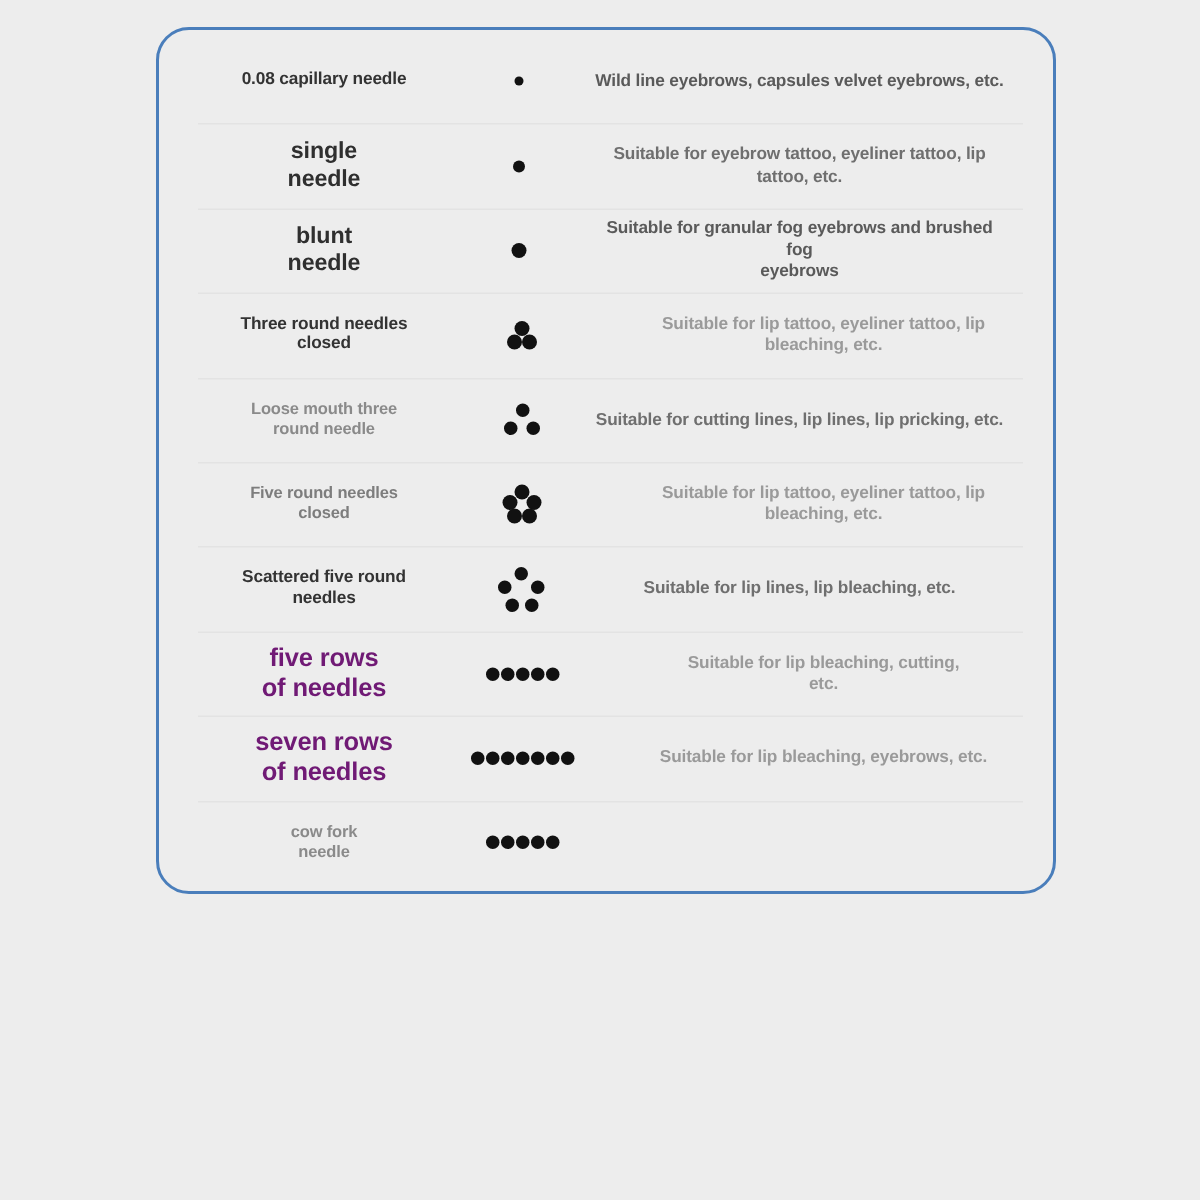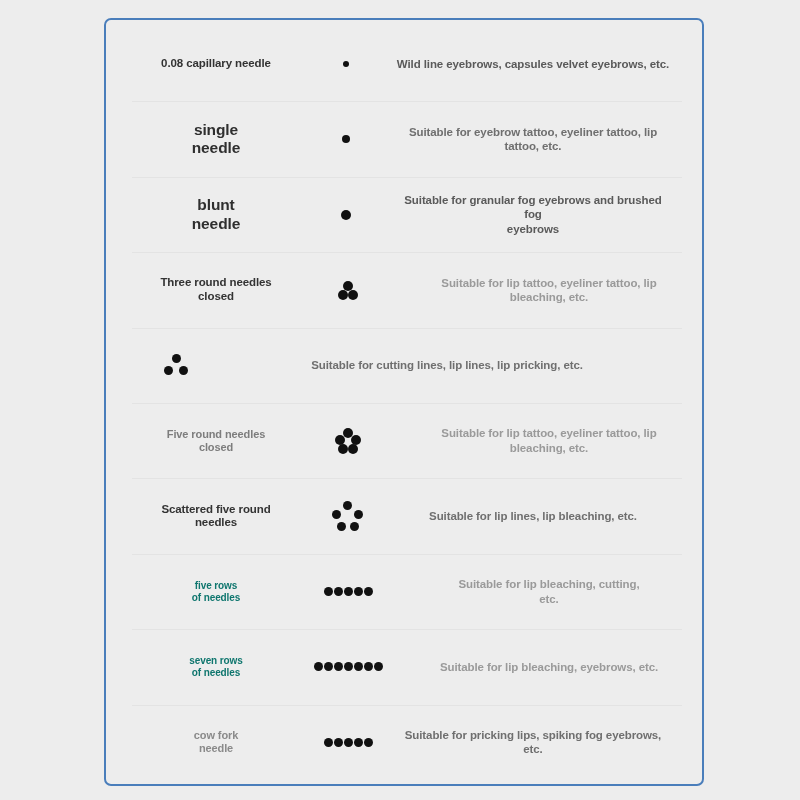--- a/index.html
+++ b/index.html
@@ -12,24 +12,24 @@
     background: #ededed;
     font-family: "Liberation Sans", sans-serif;
     overflow: hidden;
   }
 
   #card {
     position: absolute;
     left: 104px;
     top: 18px;
     width: 600px;
-    height: 768px;
+    height: 578px;
     box-sizing: border-box;
     border: 2px solid #4a7ebb;
-    border-radius: 7px;
+    border-radius: 22px;
     background: #ededed;
   }
 
   #rows {
     position: absolute;
     left: 0;
     top: 0;
     right: 0;
     bottom: 0;
     display: flex;
@@ -82,21 +82,21 @@
     white-space: pre-line;
     font-size: 11.5px;
     padding-right: 6px;
     letter-spacing: -0.1px;
   }
 
   
   .n-sm  { font-size: 11px;   color: #3a3a3a; }
   .n-md  { font-size: 11.5px; color: #333333; }
   .n-lg  { font-size: 15.5px; color: #2f2f2f; }
-  .n-lg2 { font-size: 10px; color: #0f766e; }
+  .n-lg2 { font-size: 17px; color: #701a75; }
   .n-faint { color: #8a8a8a; }
   .n-faint2 { color: #7d7d7d; }
 
   .d-faint { color: #9a9a9a; margin-left: 32px; }
   .d-mid   { color: #6f6f6f; }
   .d-dark  { color: #5a5a5a; }
 
   
   .dot {
     position: absolute;
@@ -167,20 +167,22 @@
         <div class="dotwrap">
           <span class="dot" style="left:25px;top:14px;width:10px;height:10px;"></span>
           <span class="dot" style="left:20px;top:23px;width:10px;height:10px;"></span>
           <span class="dot" style="left:30px;top:23px;width:10px;height:10px;"></span>
         </div>
       </div>
       <div class="col-desc d-faint">Suitable for lip tattoo, eyeliner tattoo, lip bleaching, etc.</div>
     </div>
 
     <div class="row">
+      <div class="col-name n-sm n-faint">Loose mouth three
+round needle</div>
       <div class="col-dots">
         <div class="dotwrap">
           <span class="dot" style="left:26px;top:12px;width:9px;height:9px;"></span>
           <span class="dot" style="left:18px;top:24px;width:9px;height:9px;"></span>
           <span class="dot" style="left:33px;top:24px;width:9px;height:9px;"></span>
         </div>
       </div>
       <div class="col-desc d-mid">Suitable for cutting lines, lip lines, lip pricking, etc.</div>
     </div>
 
@@ -252,17 +254,16 @@
 needle</div>
       <div class="col-dots">
         <div class="rowline">
           <span class="rdot"></span>
             <span class="rdot"></span>
             <span class="rdot"></span>
             <span class="rdot"></span>
             <span class="rdot"></span>
         </div>
       </div>
-      <div class="col-desc d-mid">Suitable for pricking lips, spiking fog eyebrows, etc.</div>
     </div>
 
   </div>
 </div>
 
 </body></html>

